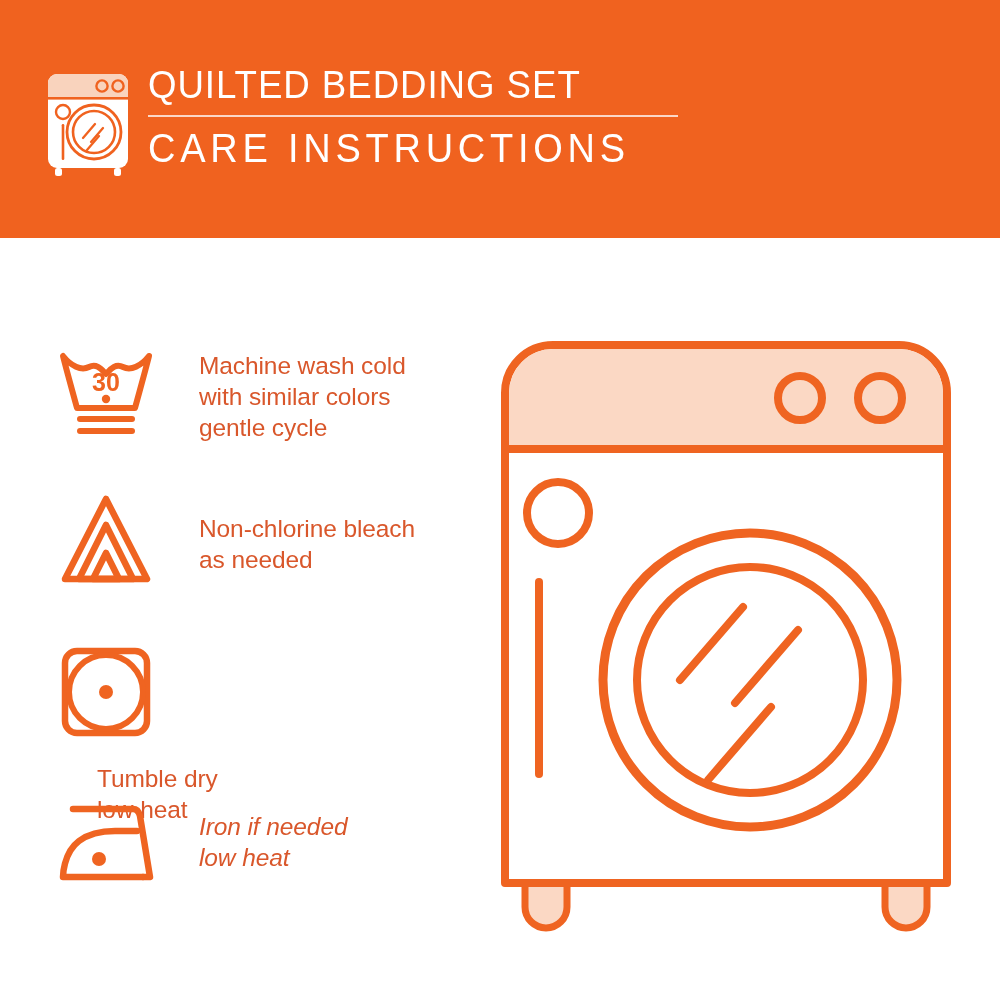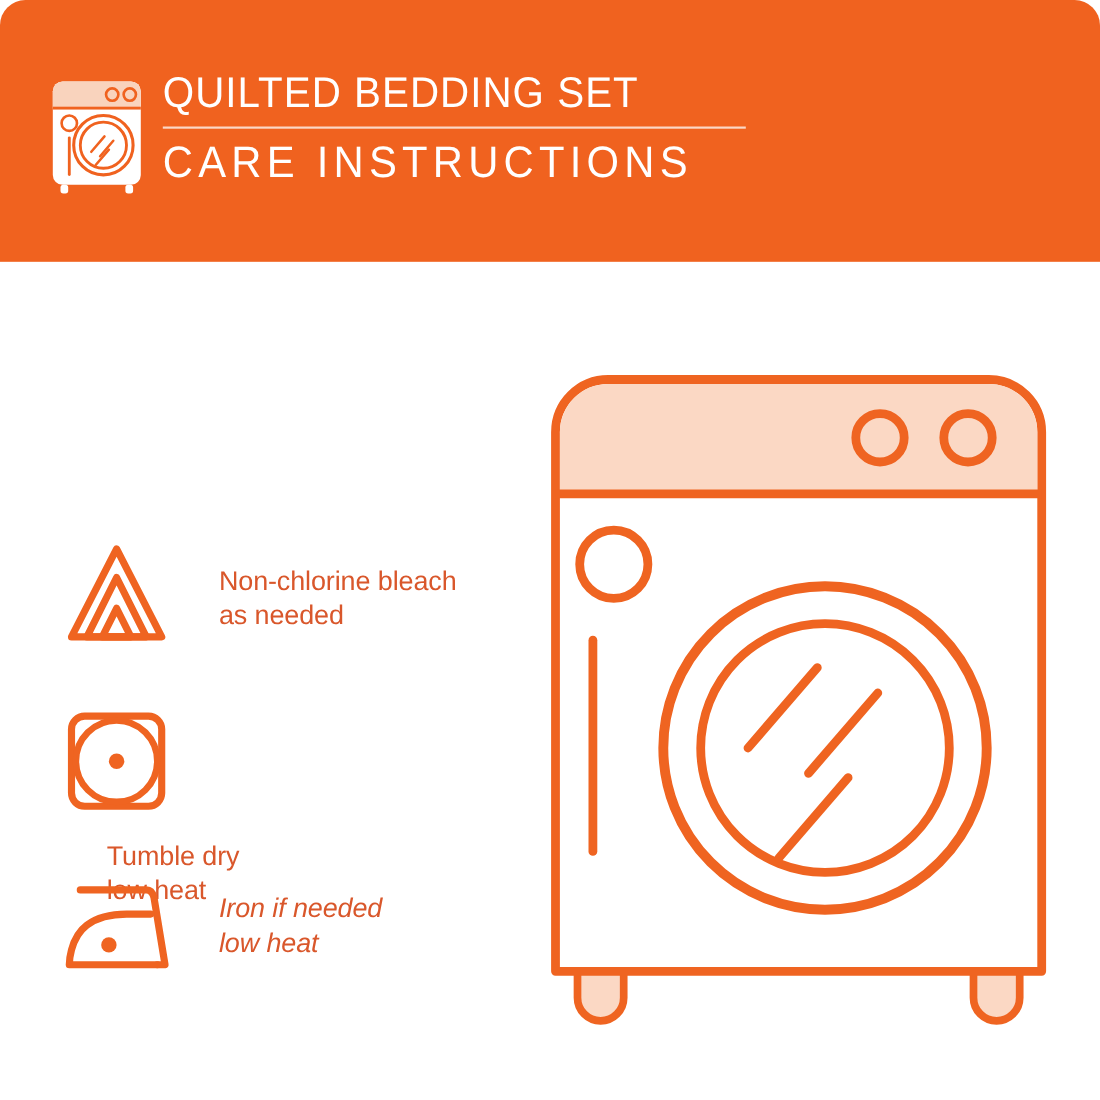--- a/index.html
+++ b/index.html
@@ -10,21 +10,20 @@
   }
   body {
     font-family: "Liberation Sans", sans-serif;
   }
   .page {
     position: relative;
     width: 1000px;
     height: 1000px;
     background: #ffffff;
     overflow: hidden;
-    border-radius: 23px;
   }
 
   
   .header {
     position: absolute;
     left: 0;
     top: 0;
     width: 1000px;
     height: 238px;
     background: #f0621f;
@@ -157,20 +156,41 @@
     <div class="header-titles">
       <div class="title-main">QUILTED BEDDING SET</div>
       <div class="title-rule"></div>
       <div class="title-sub">CARE INSTRUCTIONS</div>
     </div>
 
   </div>
 
   <div class="care-list">
 
+    <div class="care-row r0">
+      <div class="care-symbol">
+        <svg viewBox="0 0 102 100" width="102" height="100" aria-hidden="true">
+          <g fill="none" stroke="#ef6421" stroke-width="6" stroke-linecap="round" stroke-linejoin="round">
+
+            <path d="M8 10 C 12 26 16 40 22 62 L 80 62 C 86 40 90 26 94 10
+                     C 86 20 76 25 68 21 C 60 17 55 24 51 28
+                     C 47 24 42 17 34 21 C 26 25 16 20 8 10 Z"></path>
+          </g>
+
+          <rect x="22" y="70" width="58" height="6" rx="3" fill="#ef6421"></rect>
+          <rect x="22" y="82" width="58" height="6" rx="3" fill="#ef6421"></rect>
+
+          <text x="51" y="45" text-anchor="middle" font-family="Liberation Sans, sans-serif" font-size="25" font-weight="bold" fill="#ef6421">30</text>
+          <circle cx="51" cy="53" r="4.2" fill="#ef6421"></circle>
+        </svg>
+      </div>
+      <div class="care-text">Machine wash cold
+with similar colors
+gentle cycle</div>
+    </div>
 
     <div class="care-row r1">
       <div class="care-symbol">
         <svg viewBox="0 0 102 100" width="102" height="100" aria-hidden="true">
           <g fill="none" stroke="#ef6421" stroke-width="6.5" stroke-linejoin="round" stroke-linecap="round">
             <path d="M51 8 L 92 88 L 10 88 Z"></path>
             <path d="M51 34 L 78 88 L 24 88 Z"></path>
             <path d="M51 62 L 64 88 L 38 88 Z"></path>
           </g>
         </svg>

